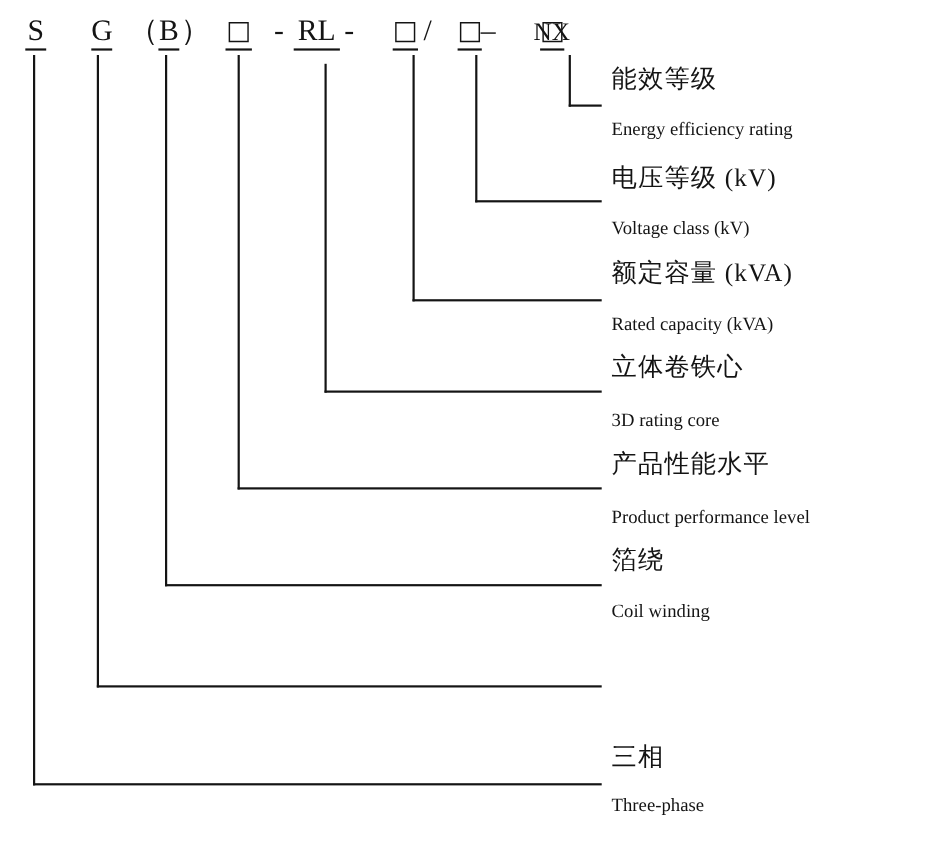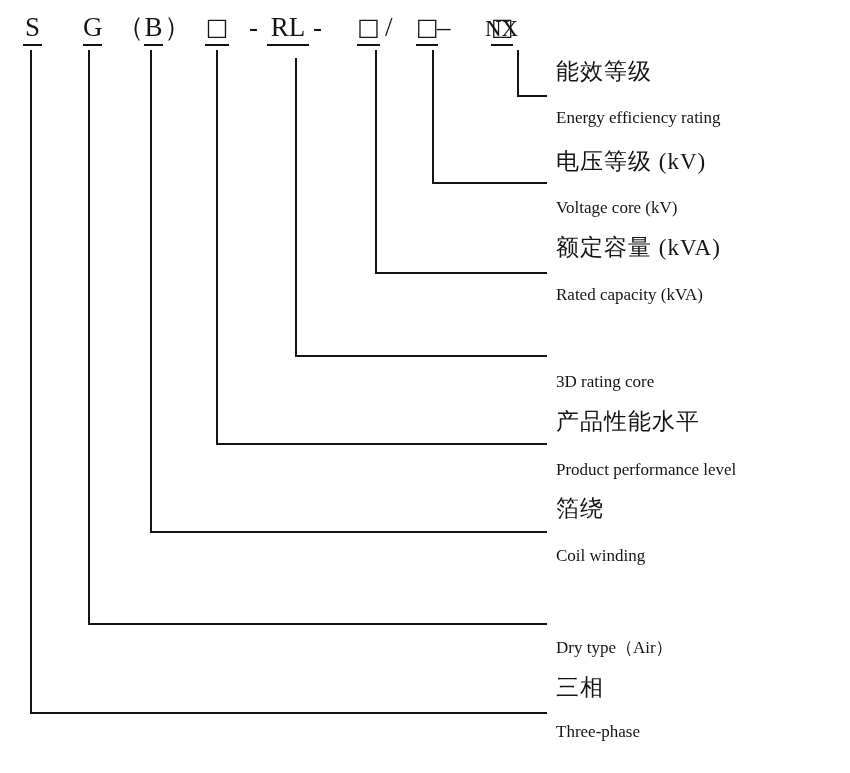--- a/index.html
+++ b/index.html
@@ -60,31 +60,31 @@
   <div class="elbow" style="left:295px;top:58px;width:250px;height:297px;"></div>
   <div class="elbow" style="left:216px;top:50px;width:329px;height:393px;"></div>
   <div class="elbow" style="left:150px;top:50px;width:395px;height:481px;"></div>
   <div class="elbow" style="left:88px;top:50px;width:457px;height:573px;"></div>
   <div class="elbow" style="left:30px;top:50px;width:515px;height:662px;"></div>
 
   <div class="zh" style="top:60px;">能效等级</div>
   <div class="en" style="top:106px;">Energy efficiency rating</div>
 
   <div class="zh" style="top:150px;">电压等级 (kV)</div>
-  <div class="en" style="top:196px;">Voltage core (kV)</div>
+  <div class="en" style="top:196px;">Voltage class (kV)</div>
 
   <div class="zh" style="top:236px;">额定容量 (kVA)</div>
   <div class="en" style="top:283px;">Rated capacity (kVA)</div>
 
+  <div class="zh" style="top:322px;">立体卷铁心</div>
   <div class="en" style="top:370px;">3D rating core</div>
 
   <div class="zh" style="top:410px;">产品性能水平</div>
   <div class="en" style="top:458px;">Product performance level</div>
 
   <div class="zh" style="top:497px;">箔绕</div>
   <div class="en" style="top:544px;">Coil winding</div>
 
-  <div class="en" style="top:636px;">Dry type（Air）</div>
 
   <div class="zh" style="top:676px;">三相</div>
   <div class="en" style="top:720px;">Three-phase</div>
 
 </div>
 
 </body></html>

